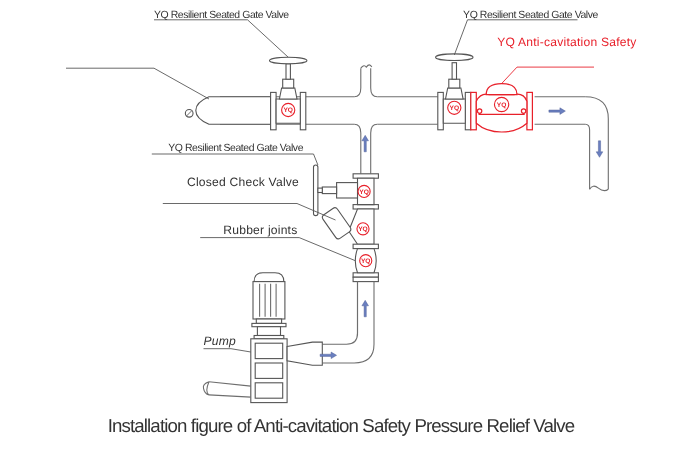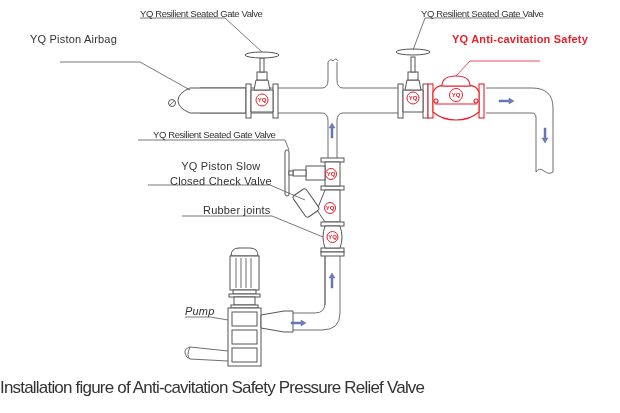--- a/index.html
+++ b/index.html
@@ -1,22 +1,22 @@
 <!DOCTYPE html>
 <html><head>
   <meta charset="utf-8">
   <style>
     html, body { margin: 0; padding: 0; background: #ffffff; }
     body { width: 620px; height: 413px; position: relative; overflow: hidden; font-family: "Liberation Sans", sans-serif; }
     #diagram { position: absolute; left: 0; top: 0; width: 620px; height: 413px; }
     .lbl { position: absolute; color: #333333; font-family: "Liberation Sans", sans-serif; white-space: nowrap; }
     .lbl.small { font-size: 9.5px; letter-spacing: -0.4px; }
     .lbl.med { font-size: 11px; letter-spacing: 0.2px; line-height: 15px; text-align: center; }
-    .lbl.red { color: #e8202a; font-weight: bold; }
-    .caption { position: absolute; left: 0; width: 620px; top: 378px; text-align: left; font-size: 17px; color: #333333; letter-spacing: -0.8px; font-family: "Liberation Sans", sans-serif; }
+    .lbl.red { color: #e8202a; }
+    .caption { position: absolute; left: 0; width: 620px; top: 378px; text-align: center; font-size: 17px; color: #333333; letter-spacing: -0.8px; font-family: "Liberation Sans", sans-serif; }
     .pipe { fill: none; stroke: #6e6e6e; stroke-width: 1; }
     .part { fill: #ffffff; stroke: #555555; stroke-width: 1; }
     .red-part { fill: #ffffff; stroke: #e8202a; stroke-width: 1.1; }
     .leader { stroke: #555555; stroke-width: 0.8; fill: none; }
     .leader-red { stroke: #e8202a; stroke-width: 0.8; fill: none; }
     .logo { fill: #ffffff; stroke: #e8202a; stroke-width: 1; }
     .logo-txt { fill: #e8202a; font-size: 6px; font-family: "Liberation Sans", sans-serif; font-weight: bold; }
     .arrow { fill: #6a7fc0; stroke: #4a5a90; stroke-width: 0.4; }
   </style>
 </head>
@@ -157,27 +157,25 @@
     <polyline class="leader-red" points="540,61 470,61 456,76"></polyline>
     <polyline class="leader" points="138,140 285,140 289,150"></polyline>
     <polyline class="leader" points="148,185 270,185 305,200"></polyline>
     <polyline class="leader" points="182,216 272,216 323,237"></polyline>
     <polyline class="leader" points="185,317 210,317 228,320"></polyline>
   </g>
 </svg>
 
 <div class="lbl small" style="left:140px; top:8px;">YQ Resilient Seated Gate Valve</div>
 <div class="lbl med" style="left:30px; top:32px;">
-  <div>YQ Piston Airbag</div>
 </div>
 <div class="lbl small" style="left:421px; top:8px;">YQ Resilient Seated Gate Valve</div>
 <div class="lbl med red" style="left:452px; top:32px;">
   <div>YQ Anti-cavitation Safety</div>
 </div>
 <div class="lbl small" style="left:153px; top:129px;">YQ Resilient Seated Gate Valve</div>
 <div class="lbl med" style="left:170px; top:159px;">
-  <div>YQ Piston Slow</div>
   <div>Closed Check Valve</div>
 </div>
 <div class="lbl med" style="left:203px; top:203px;">Rubber joints</div>
 <div class="lbl med" style="left:185px; top:304px;font-style:italic;">Pump</div>
 
 <div class="caption">Installation figure of Anti-cavitation Safety Pressure Relief Valve</div>
 
 </body></html>

